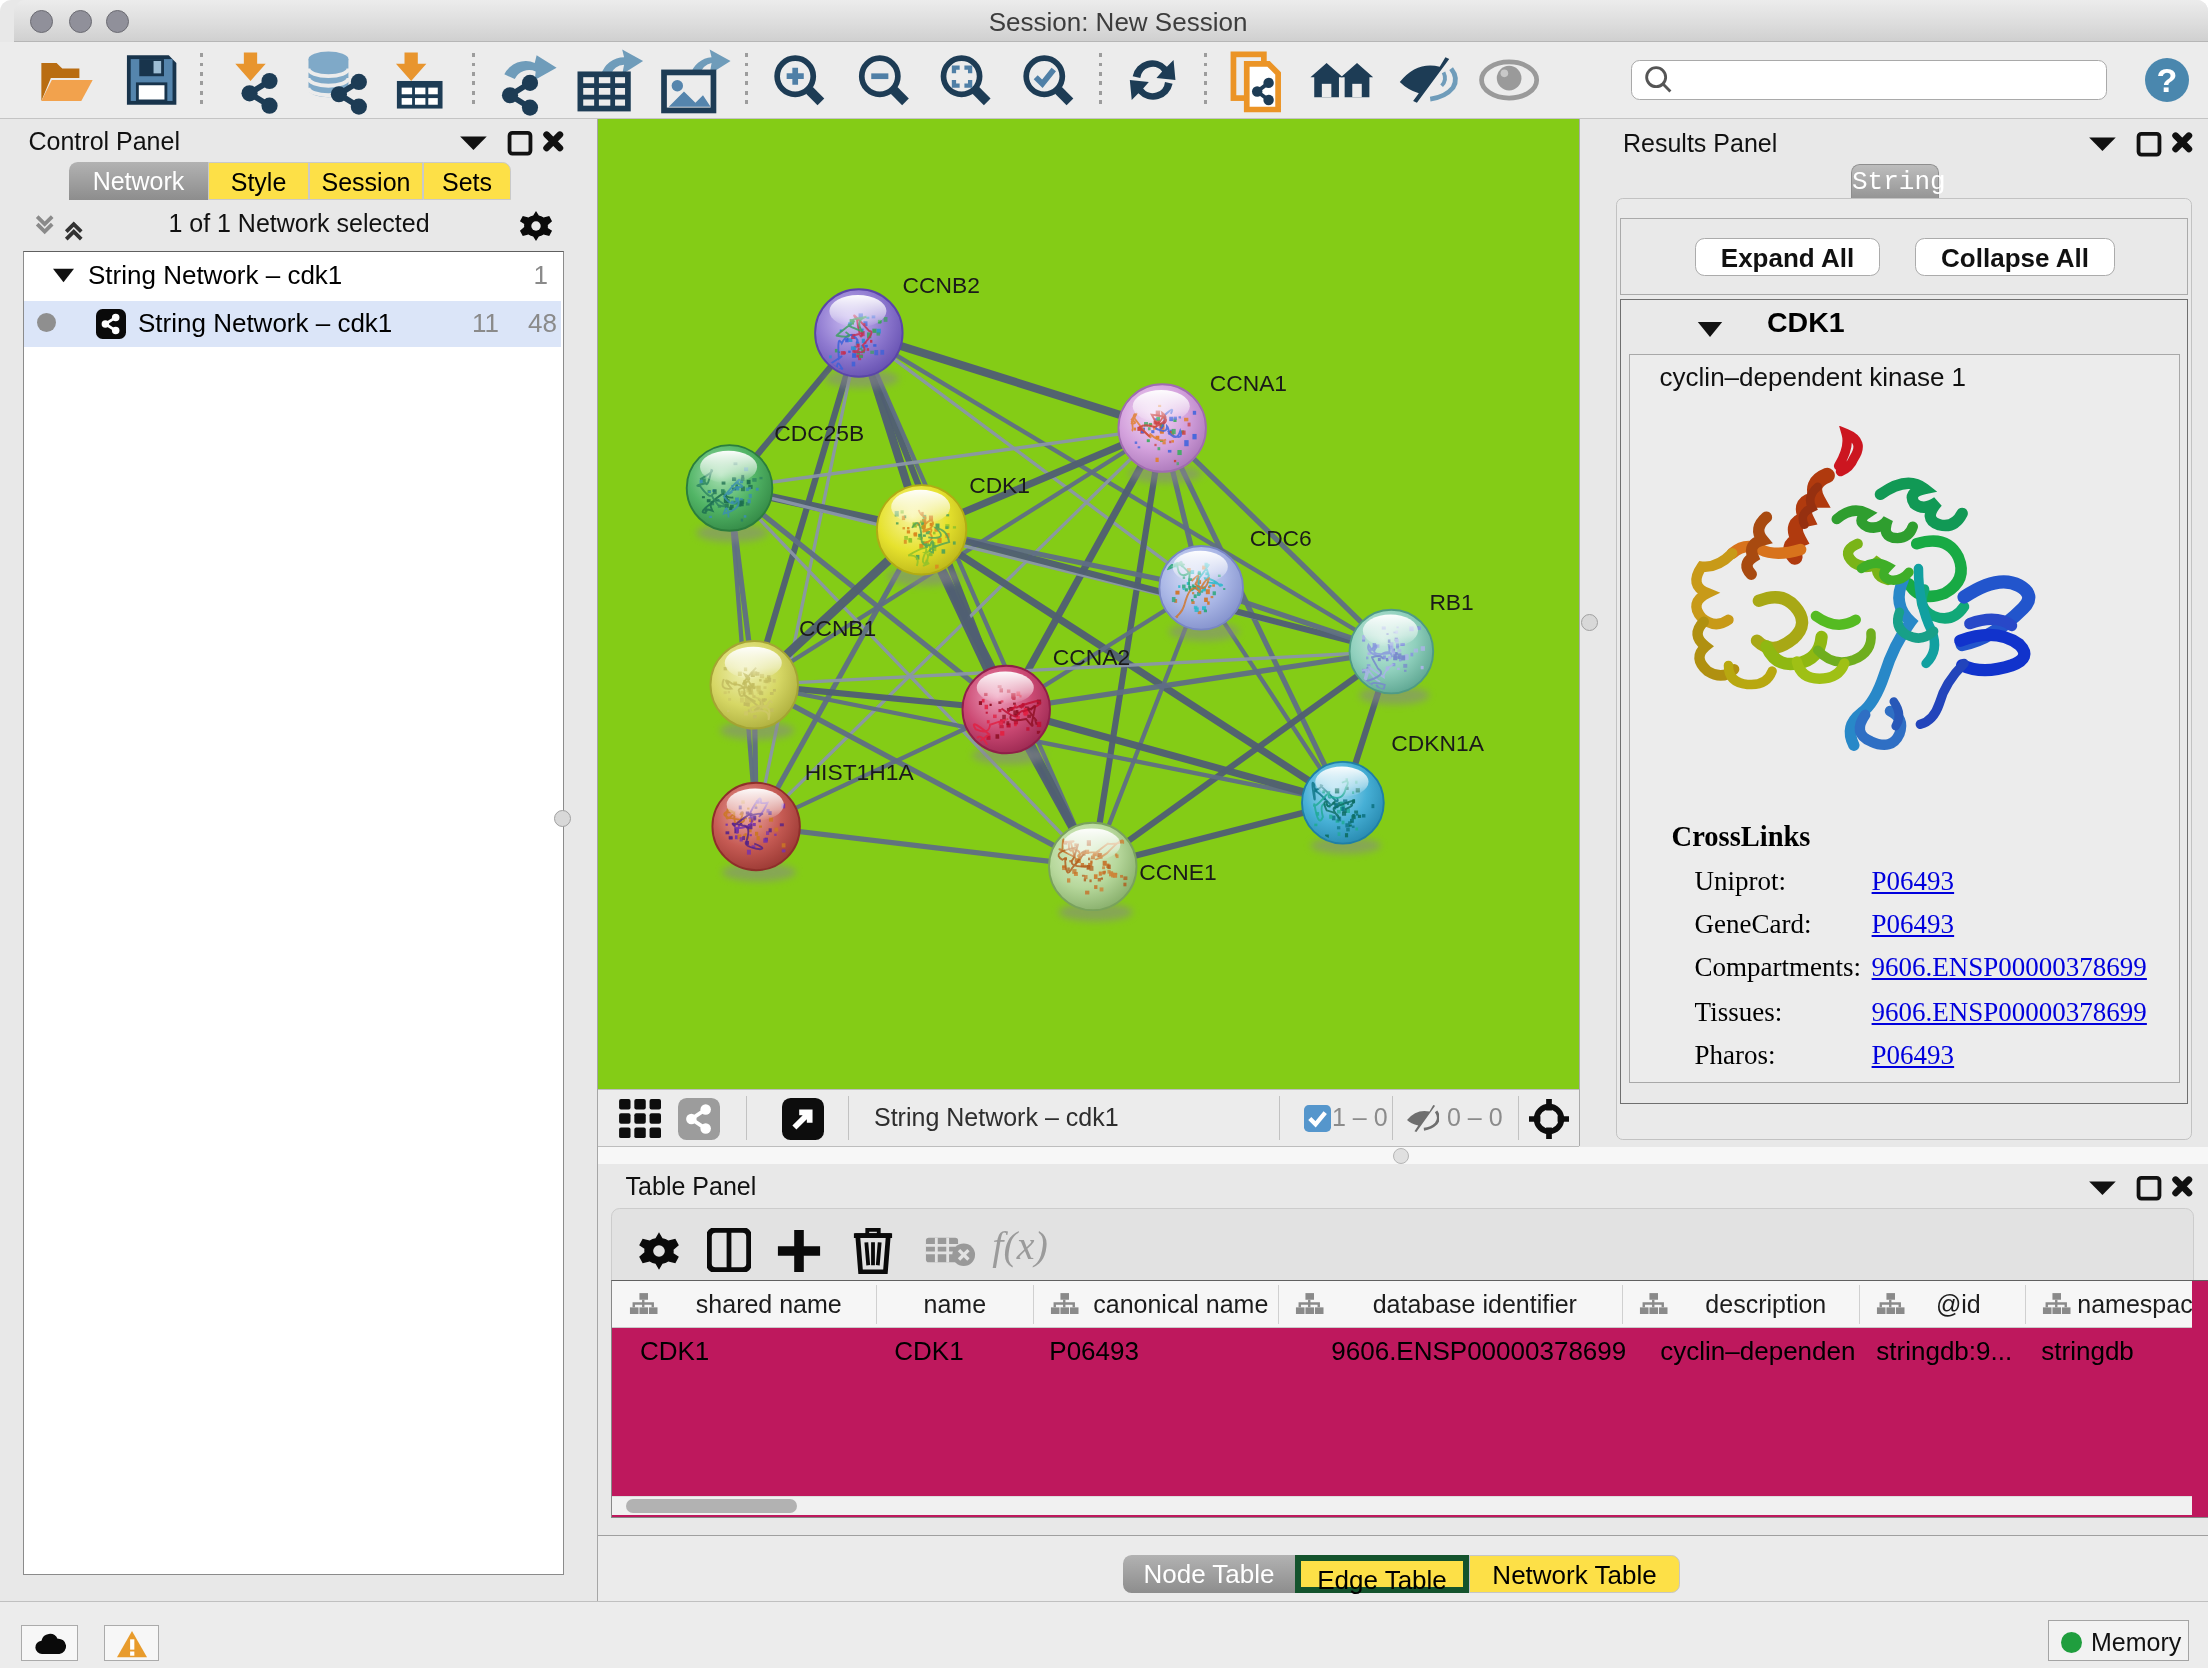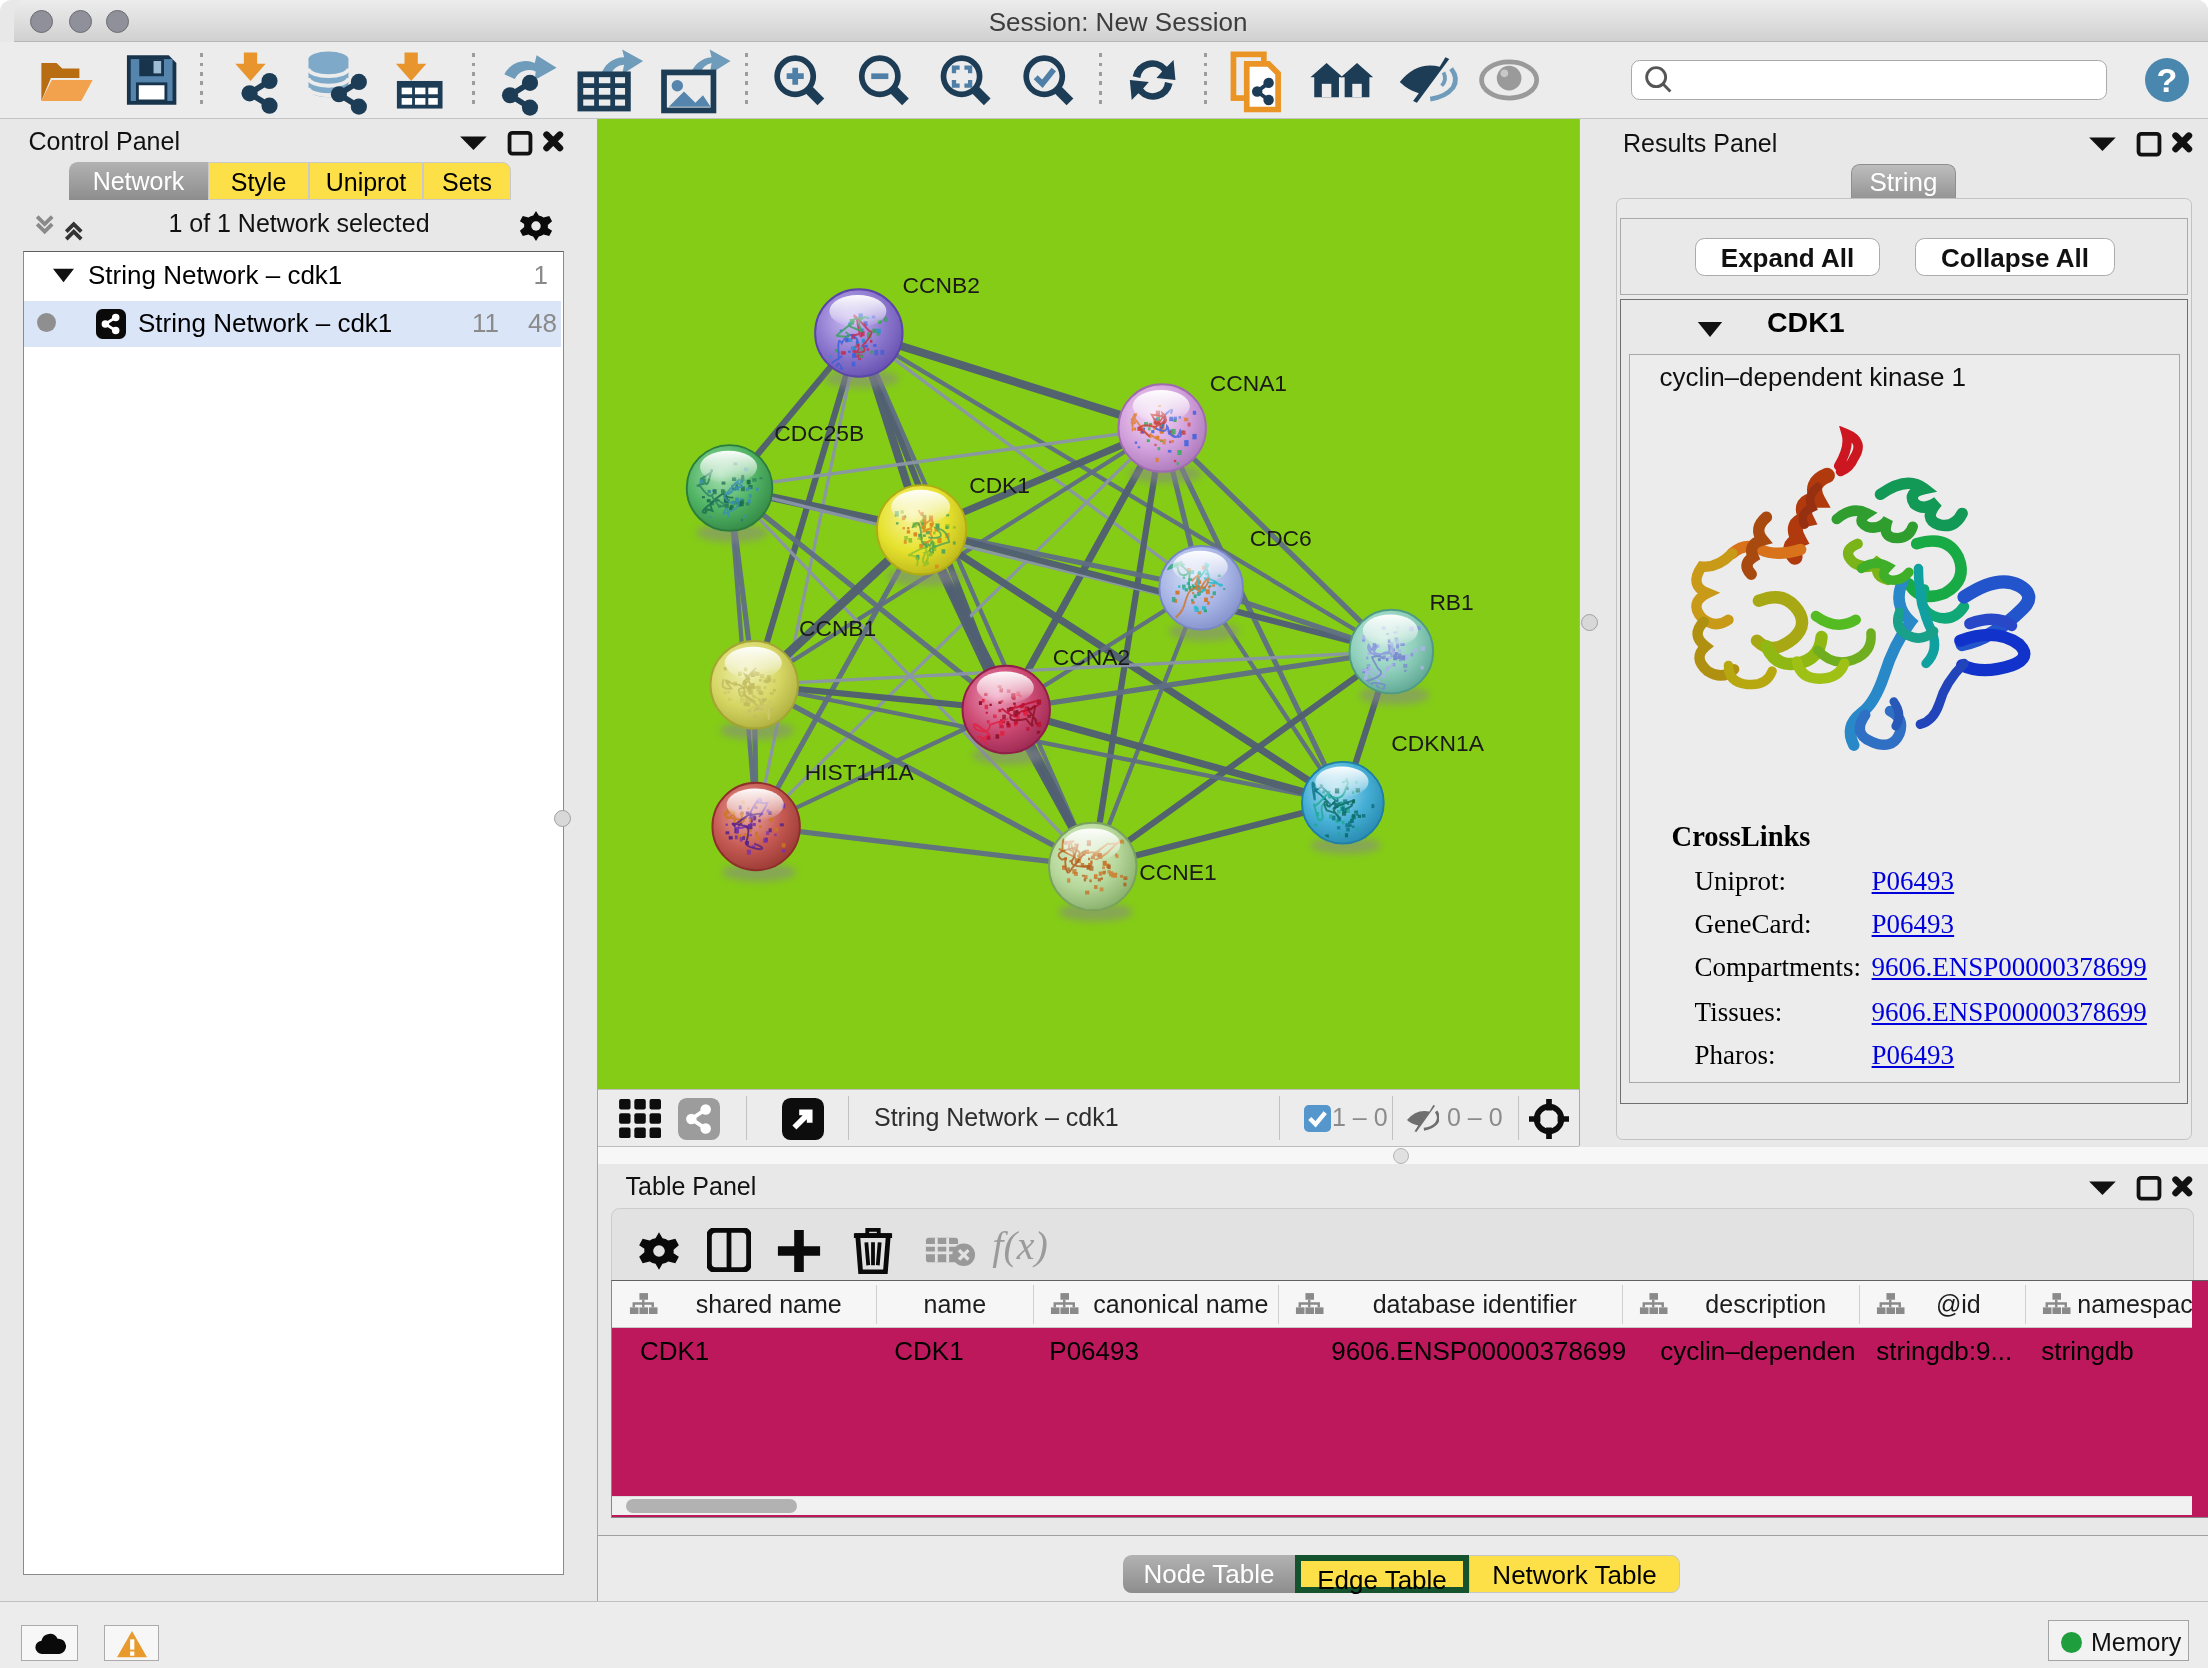--- a/index.html
+++ b/index.html
@@ -221,21 +221,21 @@
   <div id="control">
     <div class="abs ptitle" style="left:28.5px; top:7.6px;">Control Panel</div>
     <svg class="abs" style="left:458px; top:9.5px;" width="124" height="28.5" viewBox="0 0 130 30">
       <path d="M2 8 L30 8 L16 22 Z" fill="#111"></path>
       <rect x="54" y="4" width="22" height="22" fill="none" stroke="#111" stroke-width="4" rx="3"></rect>
       <path d="M93 6 L107 20 M107 6 L93 20" stroke="#111" stroke-width="7" stroke-linecap="round"></path>
     </svg>
 
     <div class="abs graytab" style="left:69px; top:43px; width:139px; height:38px; border-radius:8.6px 0 0 0; text-align:center; line-height:38px; font-size:25px;">Network</div>
     <div class="abs whitetab" style="left:208px; top:43px; width:101px; height:38px; border:1px solid #c9c9c9; text-align:center; line-height:38px; font-size:25px;">Style</div>
-    <div class="abs whitetab" style="left:309px; top:43px; width:114px; height:38px; border:1px solid #c9c9c9; text-align:center; line-height:38px; font-size:25px;">Uniprot</div>
+    <div class="abs whitetab" style="left:309px; top:43px; width:114px; height:38px; border:1px solid #c9c9c9; text-align:center; line-height:38px; font-size:25px;">Session</div>
     <div class="abs whitetab" style="left:423px; top:43px; width:88px; height:38px; border:1px solid #c9c9c9; border-radius:0 8.6px 0 0; text-align:center; line-height:38px; font-size:25px;">Sets</div>
 
     <div class="abs" style="left:0px; top:83px; width:598px; height:49px;">
       <svg class="abs" style="left:34px; top:9.5px;" width="57" height="30" viewBox="0 0 60 32">
         <path d="M3 5 L11 13 L19 5 M3 13 L11 21 L19 13" stroke="#8a8a8a" stroke-width="4" fill="none"></path>
         <path d="M34 21 L42 13 L50 21 M34 29 L42 21 L50 29" stroke="#333" stroke-width="4" fill="none"></path>
       </svg>
       <div class="abs" style="left:0; top:6.7px; width:598px; text-align:center; font-size:25px; color:#111;">1 of 1 Network selected</div>
       <svg class="abs" style="left:519px; top:6.7px;" width="34" height="34" viewBox="0 0 36 36">
         <path fill="#0a0a0a" d="M18 2 L21 7 a11 11 0 0 1 5 2 l6-1.5 L35 13 l-4.5 4 a11 11 0 0 1 0 3 L35 23 l-3 5.5 -6-1.5 a11 11 0 0 1 -5 2 L18 34 l-3-5 a11 11 0 0 1 -5-2 l-6 1.5 L1 23 l4.5-4 a11 11 0 0 1 0-3 L1 13 l3-5.5 6 1.5 a11 11 0 0 1 5-2 Z"></path>
@@ -1194,21 +1194,21 @@
     </svg>
   </div>
 
   <div id="results">
     <div class="abs ptitle" style="left:43px; top:9.5px;">Results Panel</div>
     <svg class="abs" style="left:507px; top:11.4px;" width="124" height="28.5" viewBox="0 0 130 30">
       <path d="M2 8 L30 8 L16 22 Z" fill="#111"></path>
       <rect x="54" y="4" width="22" height="22" fill="none" stroke="#111" stroke-width="4" rx="3"></rect>
       <path d="M93 6 L107 20 M107 6 L93 20" stroke="#111" stroke-width="7" stroke-linecap="round"></path>
     </svg>
-    <div class="abs" style="left:271px; top:45px; width:105px; height:35px; border-radius:8.6px 8.6px 0 0; background:linear-gradient(#bdbdbd,#949494); color:#fff; text-align:center; line-height:35px; font-size:26px; border:1px solid #8e8e8e; border-bottom:none;">String</div>
+    <div class="abs" style="left:271px; top:45px; width:88px; height:35px; border-radius:8.6px 8.6px 0 0; background:linear-gradient(#bdbdbd,#949494); color:#fff; text-align:center; line-height:35px; font-size:26px; border:1px solid #8e8e8e; border-bottom:none;font-family:Liberation Mono, monospace;">String</div>
     <div class="abs" style="left:36px; top:79px; width:576px; height:942px; background:#eaeaea; border:1px solid #c2c2c2; border-radius:6.7px;"></div>
 
     <div class="abs" style="left:40px; top:99px; width:568px; height:77px; border:1px solid #aaaaaa; background:#e9e9e9;">
       <div class="abs" style="left:74px; top:19px; width:185px; height:38px; background:#fff; border:1px solid #ababab; border-radius:9.5px; text-align:center; line-height:38px; font-size:26px; font-weight:600; color:#111;">Expand All</div>
       <div class="abs" style="left:294px; top:19px; width:200px; height:38px; background:#fff; border:1px solid #ababab; border-radius:9.5px; text-align:center; line-height:38px; font-size:26px; font-weight:600; color:#111;">Collapse All</div>
     </div>
 
     <div class="abs" style="left:40px; top:180px; width:568px; height:805px; border:1.9px solid #6f6f6f; background:#e9e9e9;">
       <svg class="abs" style="left:74px; top:17px;" width="30" height="25" viewBox="0 0 32 26">
           <path d="M3 5 L29 5 L16 21 Z" fill="#111"></path>

